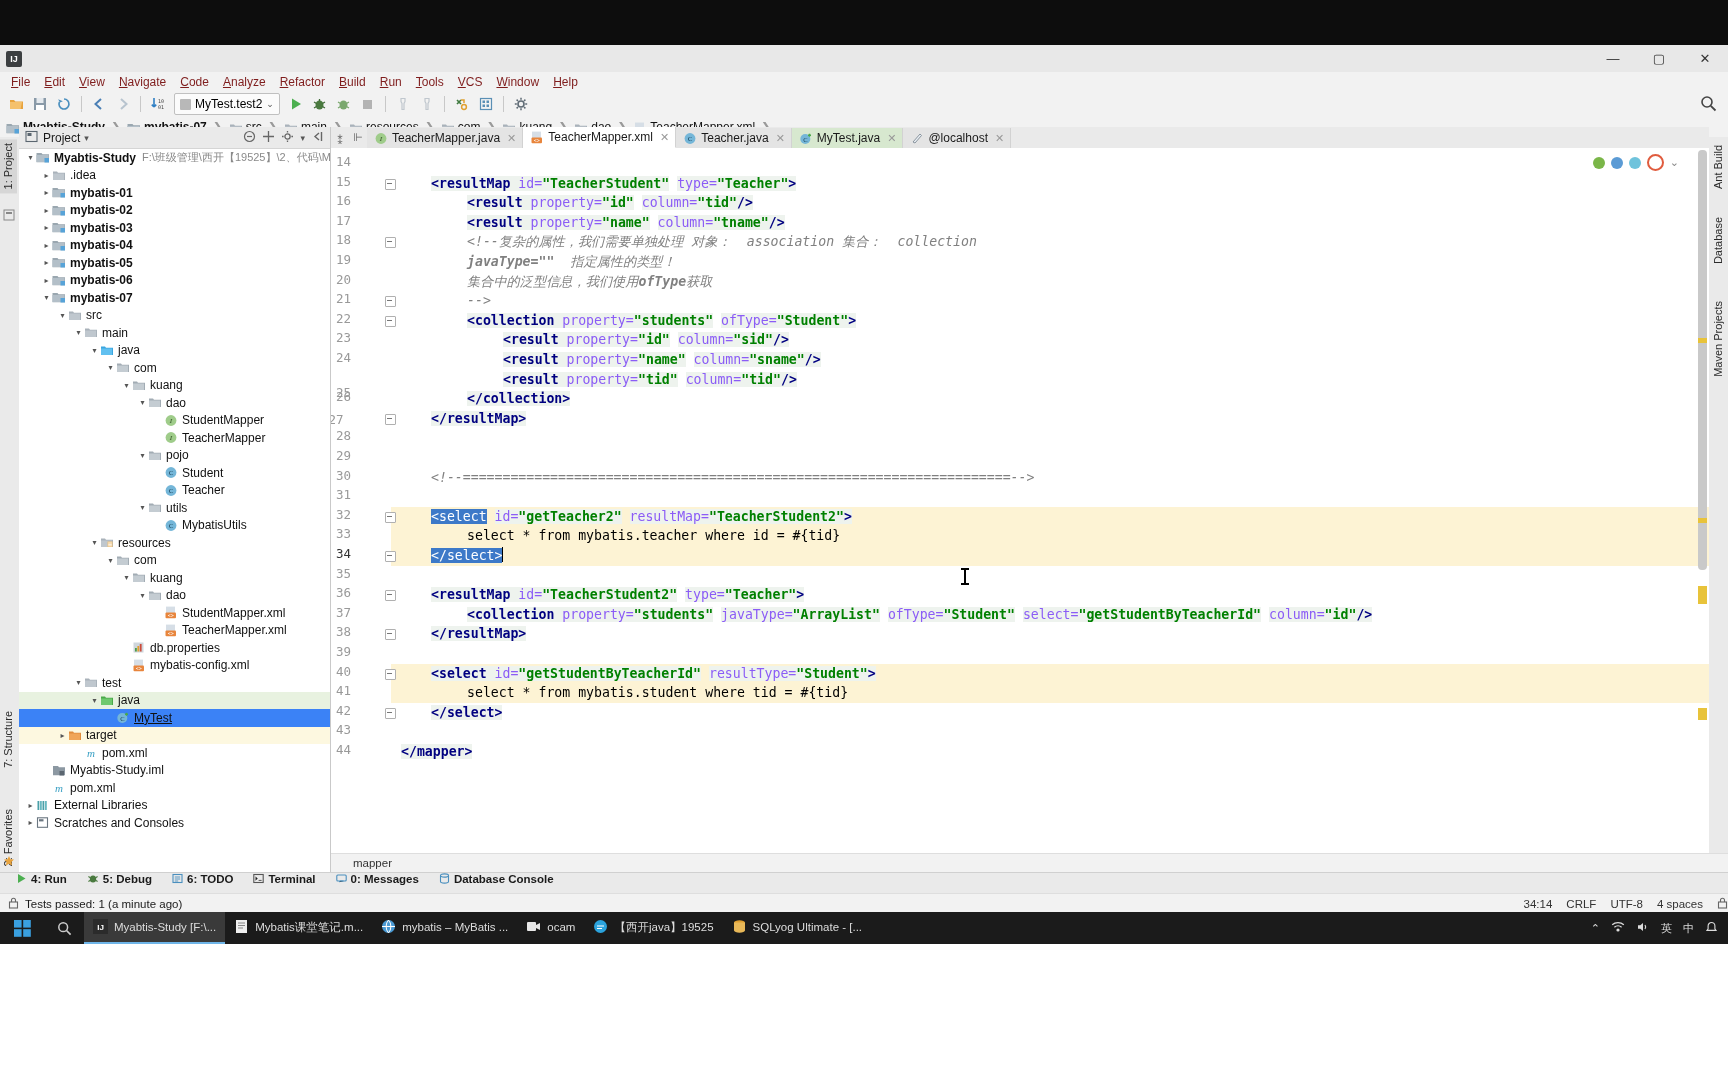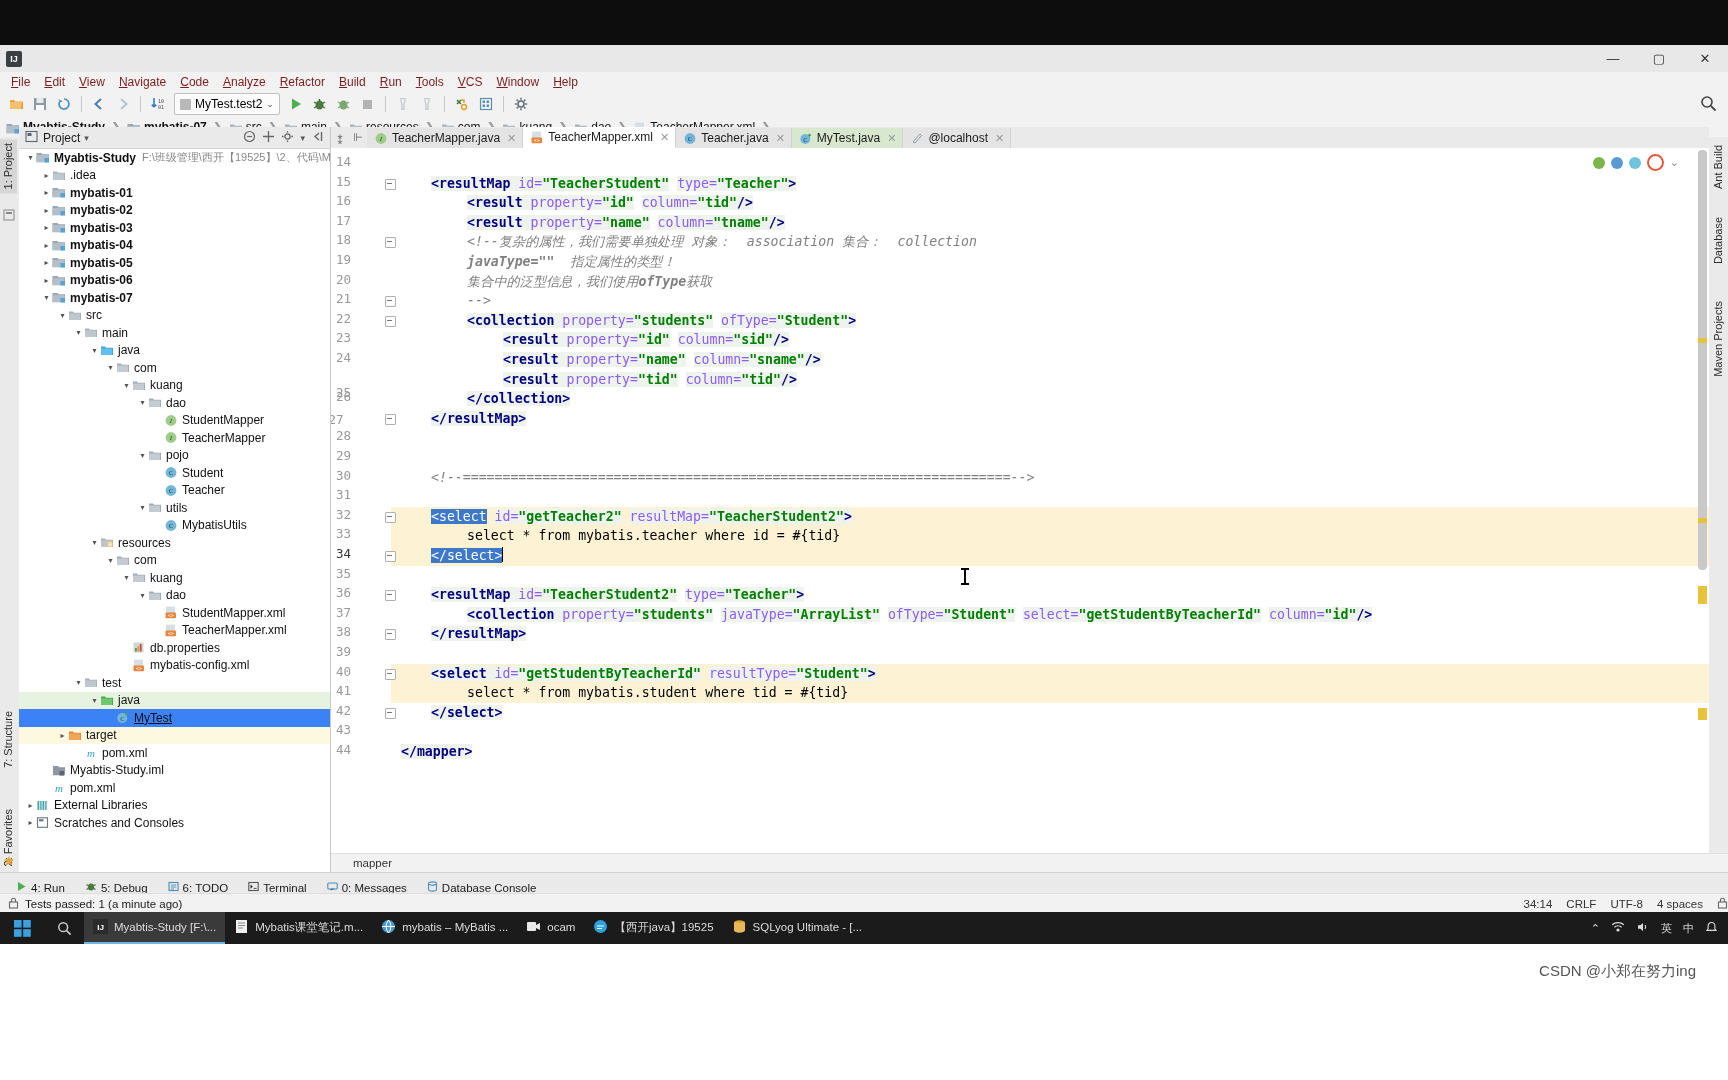--- a/index.html
+++ b/index.html
@@ -101,21 +101,21 @@
 
   .breadbottom{position:absolute;left:0;bottom:0;width:100%;height:18px;background:#f2f2f2;border-top:1px solid #dedede;display:flex;align-items:center;padding-left:22px;font-size:11.5px;color:#333;}
 
   .mousecaret{position:absolute;width:2px;height:17px;background:#000;}
   .mousecaret:before,.mousecaret:after{content:"";position:absolute;left:-3px;width:8px;height:2px;background:#000;}
   .mousecaret:before{top:0;}
   .mousecaret:after{bottom:0;}
 
   
   .bottombar{position:absolute;left:0;top:872px;width:1728px;height:21px;background:#eaeaea;border-top:1px solid #d0d0d0;display:flex;align-items:center;padding-left:6px;gap:0;}
-  .bbtn{display:flex;align-items:flex-end;gap:4px;padding:0 10px;height:21px;font-size:11.5px;color:#1a1a1a;}
+  .bbtn{display:flex;align-items:flex-start;gap:4px;padding:0 10px;height:21px;font-size:11.5px;color:#1a1a1a;font-weight:bold;}
 
   
   .statusbar{position:absolute;left:0;top:893px;width:1728px;height:19px;background:#f2f2f2;border-top:1px solid #dedede;display:flex;align-items:center;padding-left:8px;font-size:11.5px;color:#1a1a1a;}
   .status-right{position:absolute;right:8px;top:0;height:19px;display:flex;align-items:center;gap:14px;font-size:11.5px;color:#333;}
 
   
   .watermark{position:absolute;font-family:"Liberation Sans",sans-serif;color:#cfcfcf;font-size:16px;letter-spacing:3px;white-space:nowrap;}
 
   
   .taskbar{position:absolute;left:0;top:912px;width:1728px;height:32px;background:#1b1b1b;display:flex;align-items:center;}
@@ -1017,17 +1017,14 @@
       <span>英</span>
       <span>中</span>
       <span>
         <svg width="13" height="13" viewBox="0 0 13 13">
             <path d="M6.5 1.5a3.4 3.4 0 0 0-3.4 3.4v3L2 9.4h9L9.9 7.9v-3A3.4 3.4 0 0 0 6.5 1.5z" fill="none" stroke="#ddd" stroke-width="1.1"></path>
           </svg>
       </span>
     </div>
   </div>
 
-  <div class="credit">
-    <div class="credittext">CSDN @小郑在努力ing</div>
-  </div>
 
 </div>
 
 </body></html>

